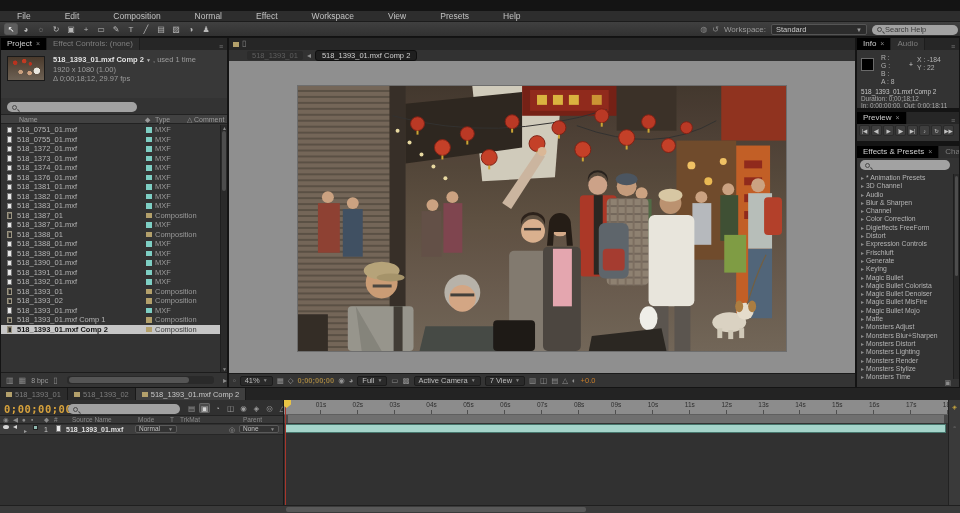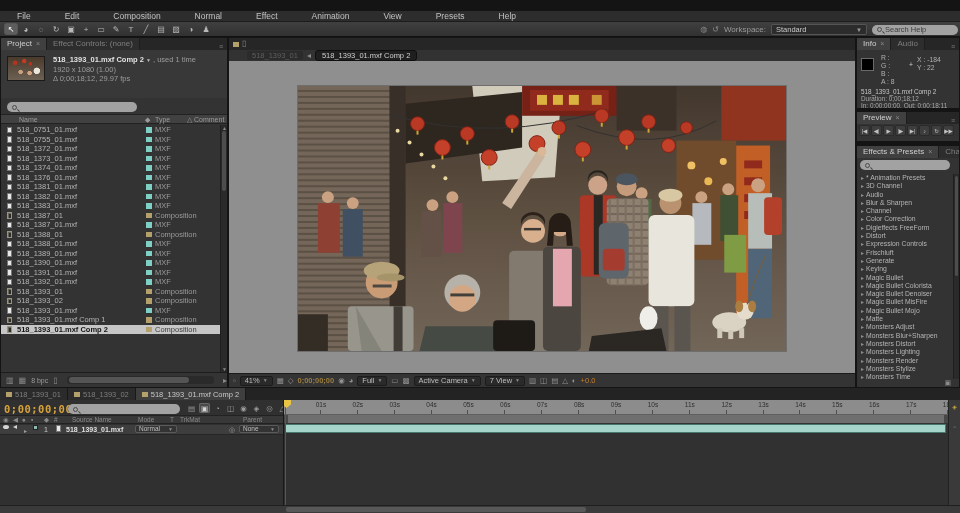--- a/index.html
+++ b/index.html
@@ -37,21 +37,21 @@
   .mag { width:5px; height:5px; border:1px solid #4a4a4a; border-radius:50%; position:relative; flex:none; }
   .mag::after { content:""; position:absolute; left:4px; top:4px; width:3px; height:1px;
     background:#4a4a4a; transform:rotate(45deg); }
 
   
   .panel { position:absolute; background:#333; overflow:hidden; }
   .tabrow { position:absolute; left:0; top:0; right:0; height:12px; background:#262626;
     display:flex; align-items:flex-end; }
   .tab { height:12px; padding:0 6px; font-size:8px; line-height:12px; color:#7e7e7e;
     background:#2d2d2d; border-right:1px solid #1d1d1d; display:flex; align-items:center; gap:4px; white-space:nowrap; }
-  .tab.active { background:#404040; color:#cfcfcf; }
+  .tab.active { background:#000000; color:#cfcfcf; }
   .tab .x { color:#8a8a8a; font-size:7px; }
   .panel-menu { margin-left:auto; color:#7a7a7a; font-size:7px; padding-right:4px; }
 
   
   #project { left:1px; top:38px; width:226px; height:349px; }
   .proj-info { position:absolute; left:0; top:12px; right:0; height:48px; background:#383838; }
   .thumb { position:absolute; left:6px; top:6px; width:38px; height:25px; border:1px solid #1a1a1a;
     background:
       radial-gradient(circle at 20% 25%, #b8321f 0 2px, transparent 2.5px),
       radial-gradient(circle at 45% 18%, #c23a22 0 2px, transparent 2.5px),
@@ -191,21 +191,21 @@
       <span><i style="font-style:normal">File</i></span>
 
       <span><i style="font-style:normal">Edit</i></span>
 
       <span><i style="font-style:normal">Composition</i></span>
 
       <span><i style="font-style:normal">Normal</i></span>
 
       <span><i style="font-style:normal">Effect</i></span>
 
-      <span><i style="font-style:normal">Animation</i></span>
+      <span><i style="font-style:normal">Workspace</i></span>
 
       <span><i style="font-style:normal">View</i></span>
 
       <span><i style="font-style:normal">Presets</i></span>
 
       <span><i style="font-style:normal">Help</i></span>
 
   </div>
 
   <div class="toolbar">

